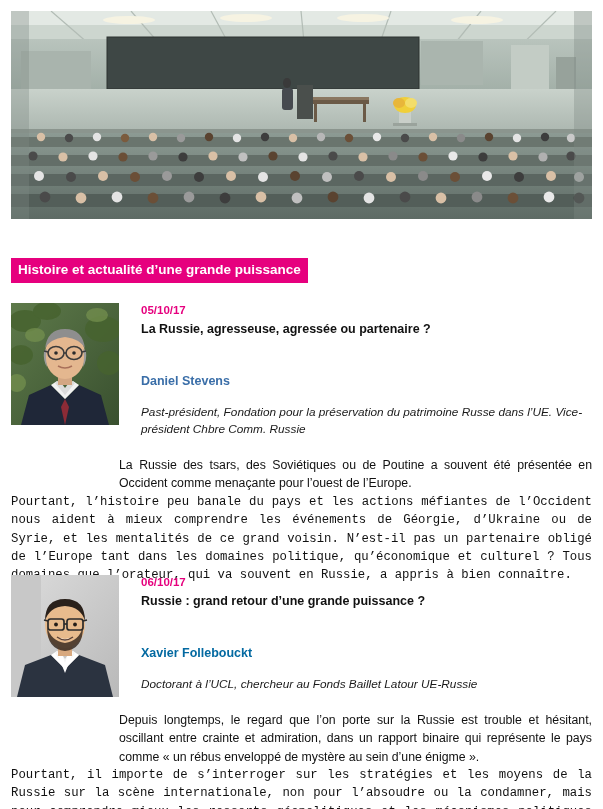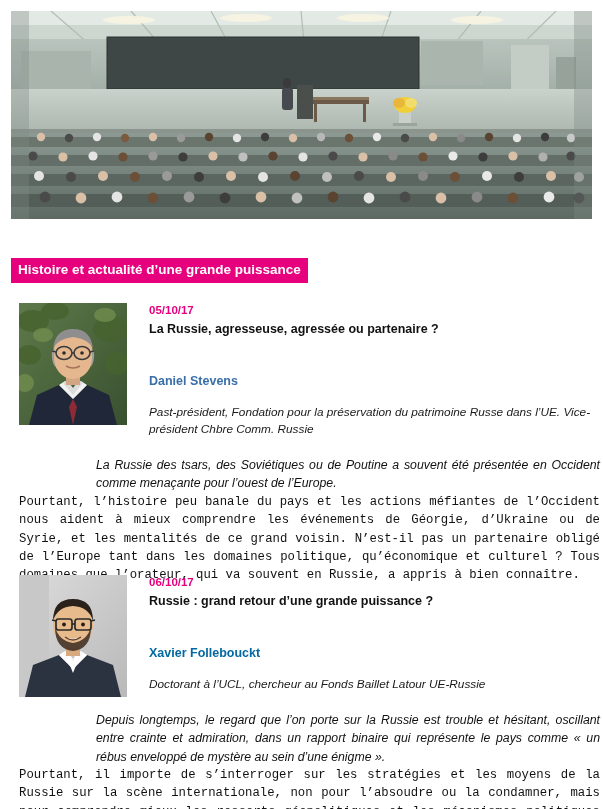--- a/index.html
+++ b/index.html
@@ -44,21 +44,21 @@
     font-weight: bold;
     font-size: 13.5px;
     line-height: 1;
     padding: 5px 7px 6px 7px;
     white-space: nowrap;
   }
 
   
   .talk {
     position: absolute;
-    left: 19px;
+    left: 11px;
     width: 581px;
   }
   .talk-1 { top: 303px; }
   .talk-2 { top: 575px; }
 
   .portrait {
     position: absolute;
     left: 0px;
     top: 0px;
     width: 108px;
@@ -100,23 +100,22 @@
     margin-top: 16px;
     color: #1a1a1a;
   }
   .abstract {
     font-size: 12.3px;
     line-height: 1.5;
     text-align: justify;
     color: #111111;
   }
   .abstract.indent-1 {
-    margin-left: 77px;
+    margin-left: 108px;
     margin-top: 18px;
-    font-style: italic;
   }
   .abstract-cont {
     margin-left: 0px;
     margin-top: 0px;
     font-family: Liberation Mono, monospace;
   }
   .talk-body { position: relative; }
 </style>
 </head>
 <body>

